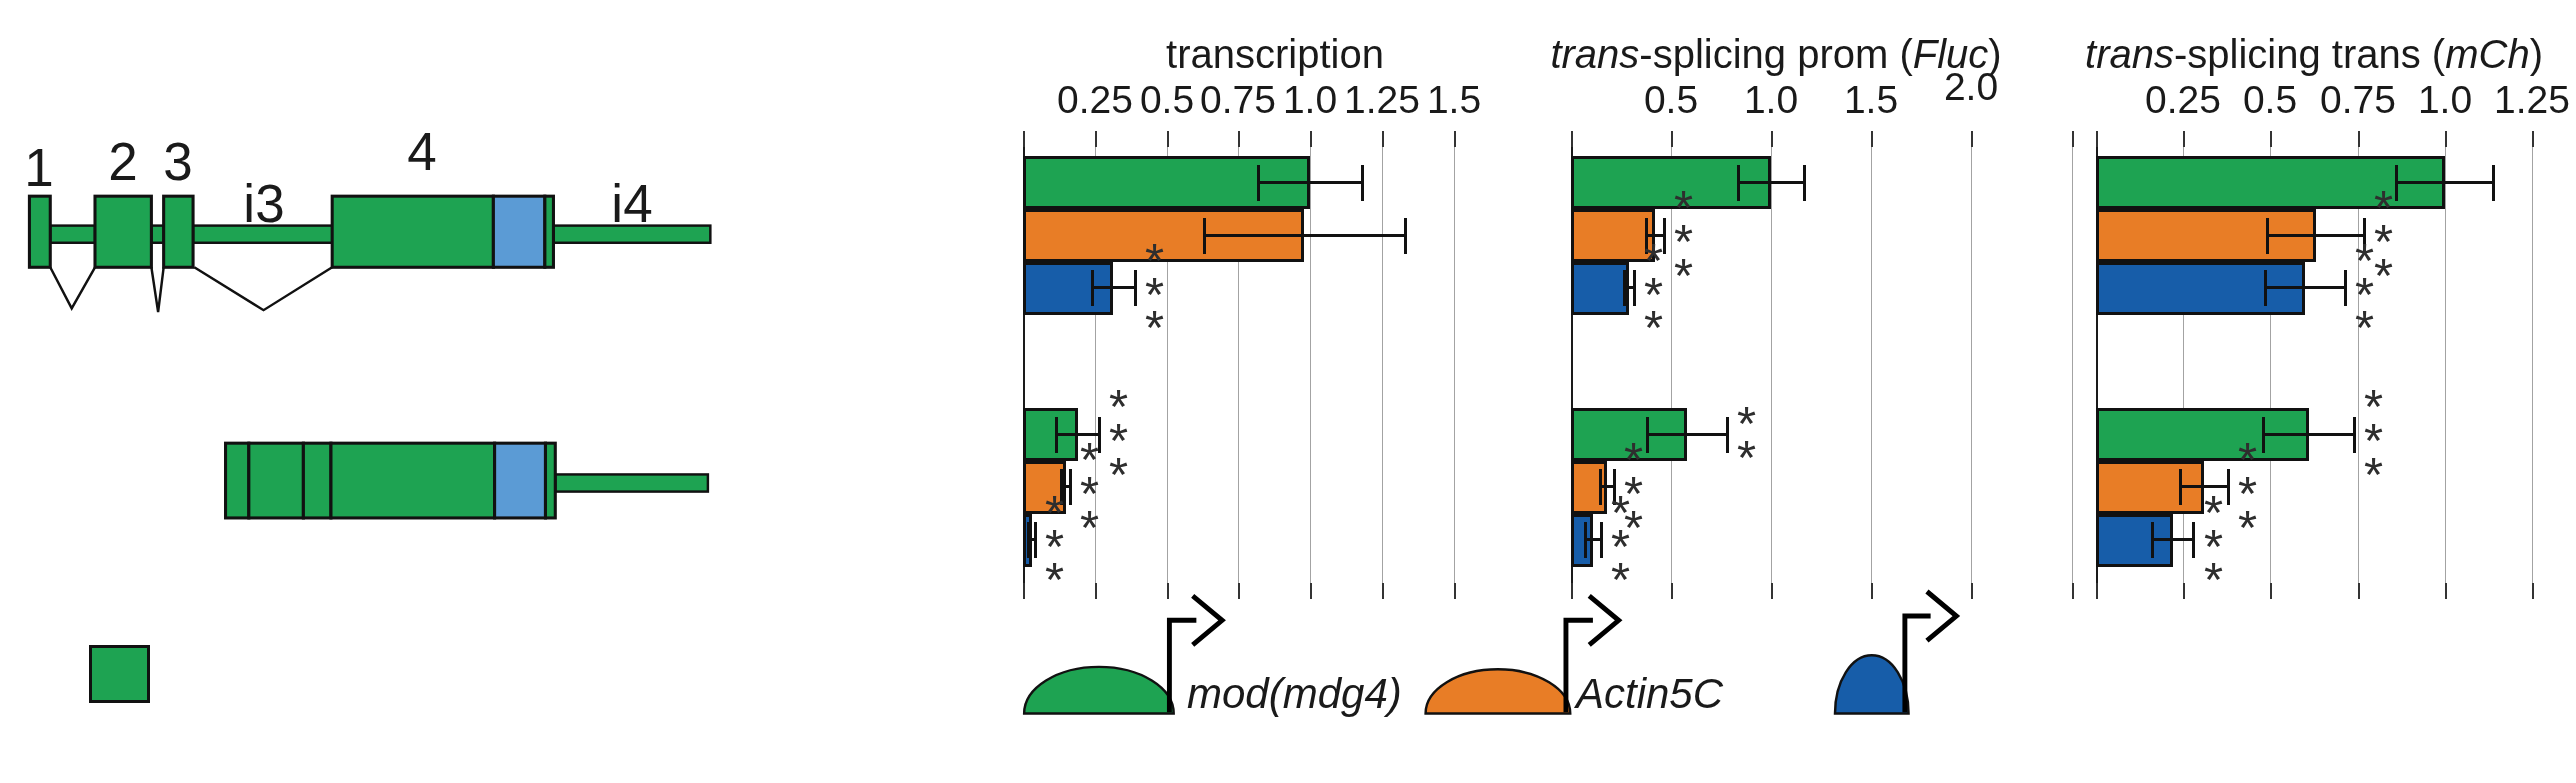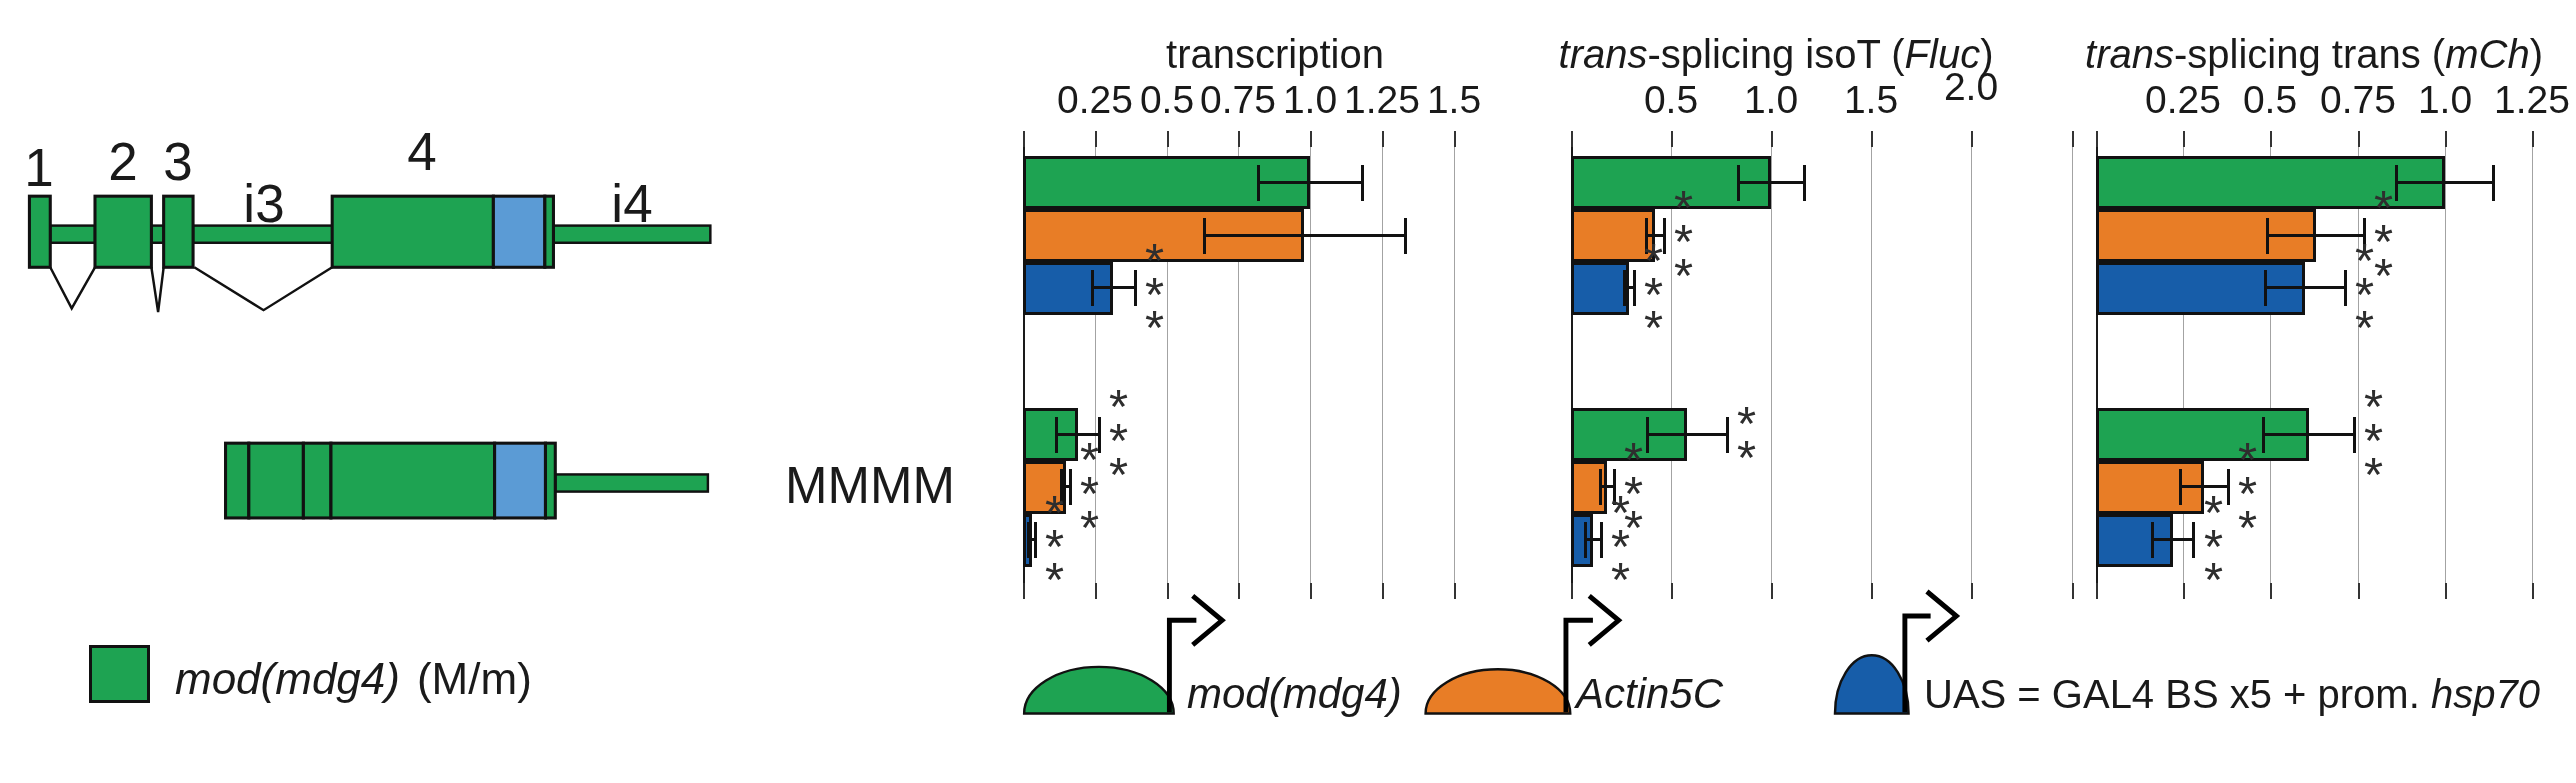--- a/index.html
+++ b/index.html
@@ -70,21 +70,20 @@
     </g>
   </svg>
 
   <div class="abs ctr glabel" style="left:39px;top:167px">1</div>
   <div class="abs ctr glabel" style="left:123px;top:161px">2</div>
   <div class="abs ctr glabel" style="left:178px;top:161px">3</div>
   <div class="abs ctr glabel" style="left:264px;top:203px">i3</div>
   <div class="abs ctr glabel" style="left:422px;top:151px">4</div>
   <div class="abs ctr glabel" style="left:632px;top:203px">i4</div>
 
-  <div class="abs ctr rowlabel" style="left:870px;top:485px">MMMM</div>
 
   <div id="charts">
       <div class="abs chtitle" style="left: 1275px; top: 54px; transform: translate(-50%, -50%); white-space: nowrap;"><span>transcription</span></div>
       <div class="abs tickmark" style="left: 1023px; top: 131px; height: 16px;"></div>
       <div class="abs tickmark" style="left: 1023px; top: 583px; height: 16px;"></div>
       <div class="abs gridline" style="left: 1095px; top: 147px; height: 436px;"></div>
       <div class="abs tickmark" style="left: 1095px; top: 131px; height: 16px;"></div>
       <div class="abs tickmark" style="left: 1095px; top: 583px; height: 16px;"></div>
       <div class="abs gridline" style="left: 1167px; top: 147px; height: 436px;"></div>
       <div class="abs tickmark" style="left: 1167px; top: 131px; height: 16px;"></div>
@@ -137,21 +136,21 @@
       <div class="abs star" style="left: 1145px; top: 236px;">*</div>
       <div class="abs star" style="left: 1145px; top: 270px;">*</div>
       <div class="abs star" style="left: 1145px; top: 303px;">*</div>
       <div class="abs bar" style="left: 1023px; top: 514px; width: 8.6px; height: 53px; background: rgb(23, 93, 169);"></div>
       <div class="abs ebar" style="left: 1028px; top: 538px; width: 6.9px; height: 3.1px;"></div>
       <div class="abs ebar" style="left: 1027px; top: 522px; width: 3.1px; height: 36px;"></div>
       <div class="abs ebar" style="left: 1034px; top: 522px; width: 3.1px; height: 36px;"></div>
       <div class="abs star" style="left: 1045px; top: 488px;">*</div>
       <div class="abs star" style="left: 1045px; top: 522px;">*</div>
       <div class="abs star" style="left: 1045px; top: 555px;">*</div>
-      <div class="abs chtitle" style="left: 1776px; top: 54px; transform: translate(-50%, -50%); white-space: nowrap;"><span class="it">trans</span><span>-splicing isoT (</span><span class="it">Fluc</span><span>)</span></div>
+      <div class="abs chtitle" style="left: 1776px; top: 54px; transform: translate(-50%, -50%); white-space: nowrap;"><span class="it">trans</span><span>-splicing prom (</span><span class="it">Fluc</span><span>)</span></div>
       <div class="abs tickmark" style="left: 1571px; top: 131px; height: 16px;"></div>
       <div class="abs tickmark" style="left: 1571px; top: 583px; height: 16px;"></div>
       <div class="abs gridline" style="left: 1671px; top: 147px; height: 436px;"></div>
       <div class="abs tickmark" style="left: 1671px; top: 131px; height: 16px;"></div>
       <div class="abs tickmark" style="left: 1671px; top: 583px; height: 16px;"></div>
       <div class="abs gridline" style="left: 1771px; top: 147px; height: 436px;"></div>
       <div class="abs tickmark" style="left: 1771px; top: 131px; height: 16px;"></div>
       <div class="abs tickmark" style="left: 1771px; top: 583px; height: 16px;"></div>
       <div class="abs gridline" style="left: 1871px; top: 147px; height: 436px;"></div>
       <div class="abs tickmark" style="left: 1871px; top: 131px; height: 16px;"></div>
@@ -264,24 +263,18 @@
       <div class="abs bar" style="left: 2096px; top: 514px; width: 77px; height: 53px; background: rgb(23, 93, 169);"></div>
       <div class="abs ebar" style="left: 2152px; top: 538px; width: 42px; height: 3.1px;"></div>
       <div class="abs ebar" style="left: 2151px; top: 522px; width: 3.1px; height: 36px;"></div>
       <div class="abs ebar" style="left: 2192px; top: 522px; width: 3.1px; height: 36px;"></div>
       <div class="abs star" style="left: 2204px; top: 488px;">*</div>
       <div class="abs star" style="left: 2204px; top: 522px;">*</div>
       <div class="abs star" style="left: 2204px; top: 555px;">*</div>
     </div>
 
   <div class="abs" style="left:89px;top:645px;width:61px;height:58px;background:#1EA352;border:3.1px solid #111;box-sizing:border-box"></div>
-  <div class="abs legendtext" style="left:175px;top:679px;transform:translateY(-50%);white-space:nowrap">
-    <span class="it">mod(mdg4)</span><span class="gap"></span><span>(M/m)</span>
-  </div>
 
   <div class="abs promlabel it" style="left:1187px;top:694px;transform:translateY(-50%);white-space:nowrap">mod(mdg4)</div>
   <div class="abs promlabel it" style="left:1576px;top:694px;transform:translateY(-50%);white-space:nowrap">Actin5C</div>
-  <div class="abs uaslabel" style="left:1924px;top:694px;transform:translateY(-50%);white-space:nowrap">
-    <span>UAS = GAL4 BS x5 + prom. </span><span class="it">hsp70</span>
-  </div>
 
 </div>
 
 
 </body></html>

